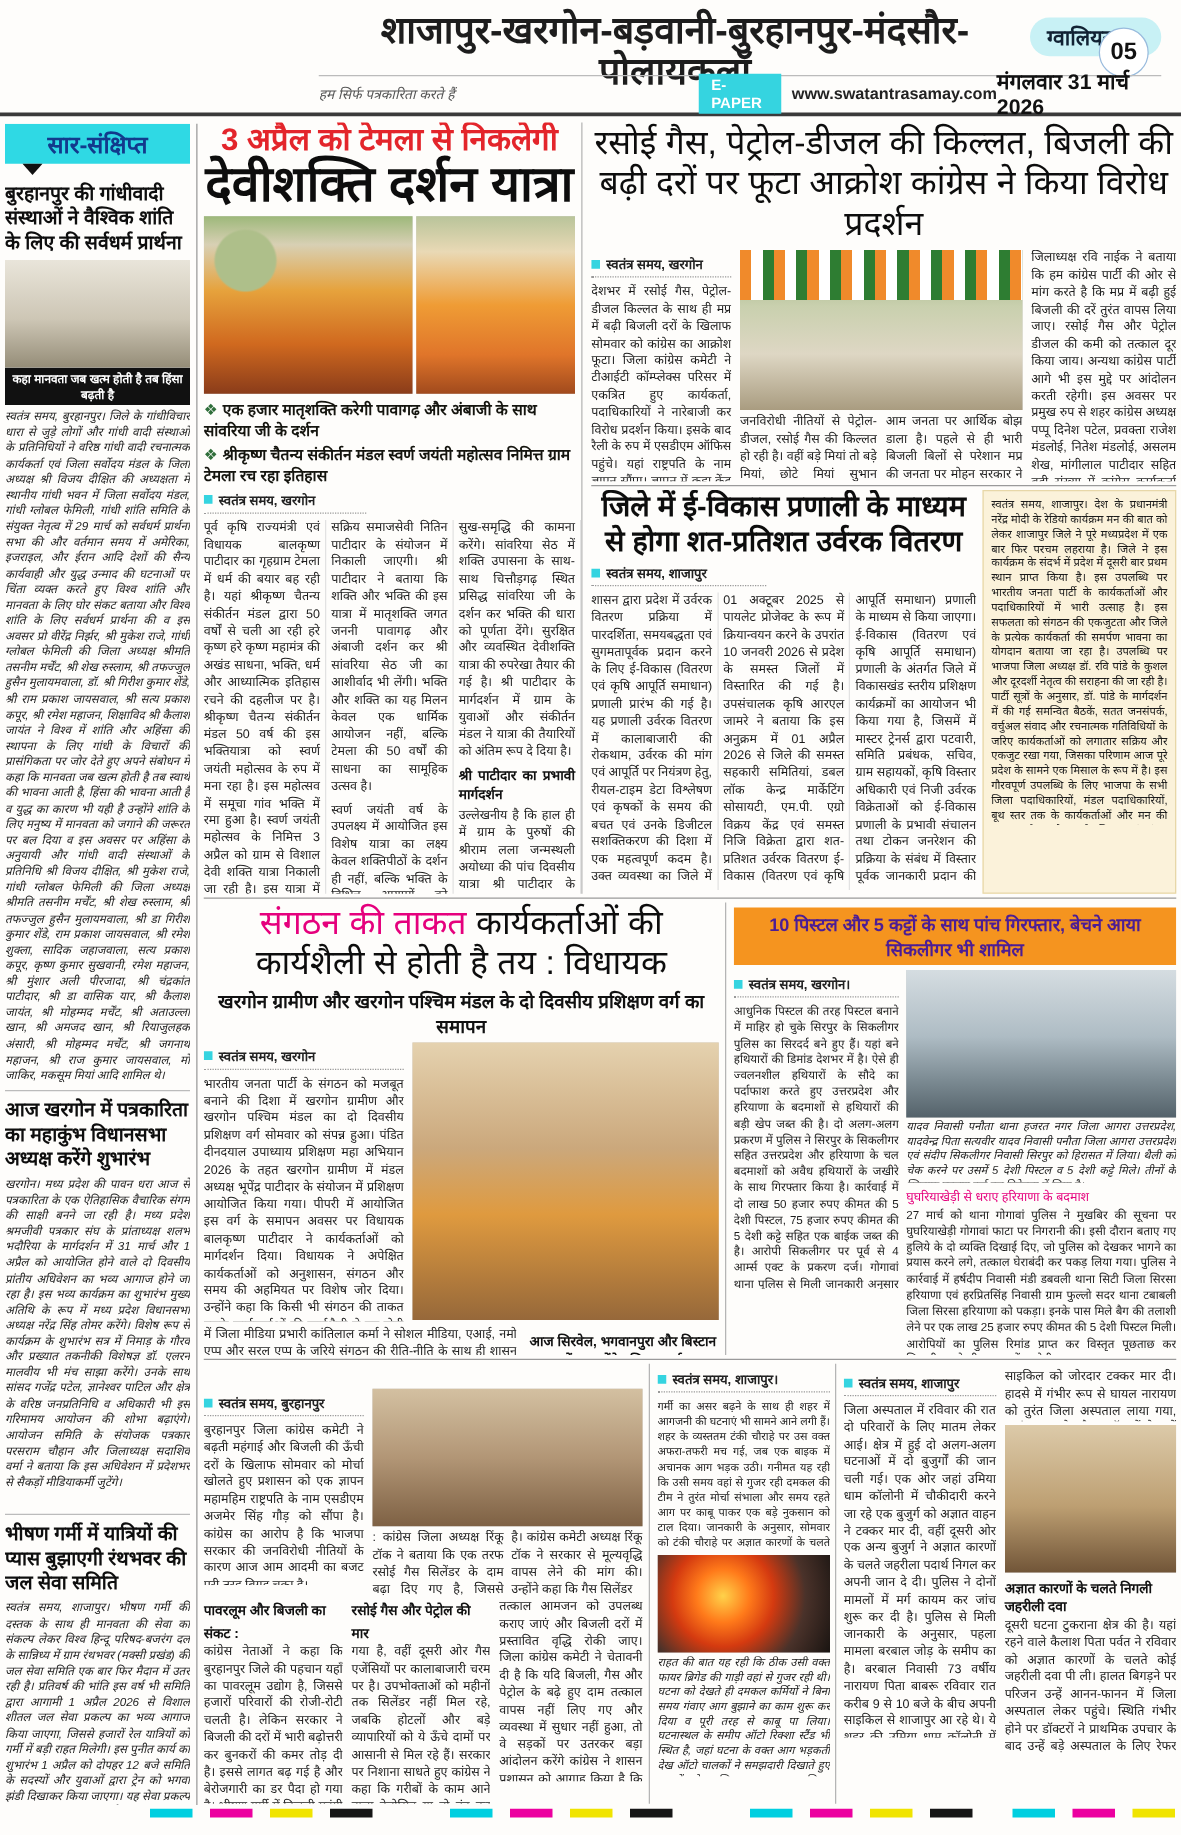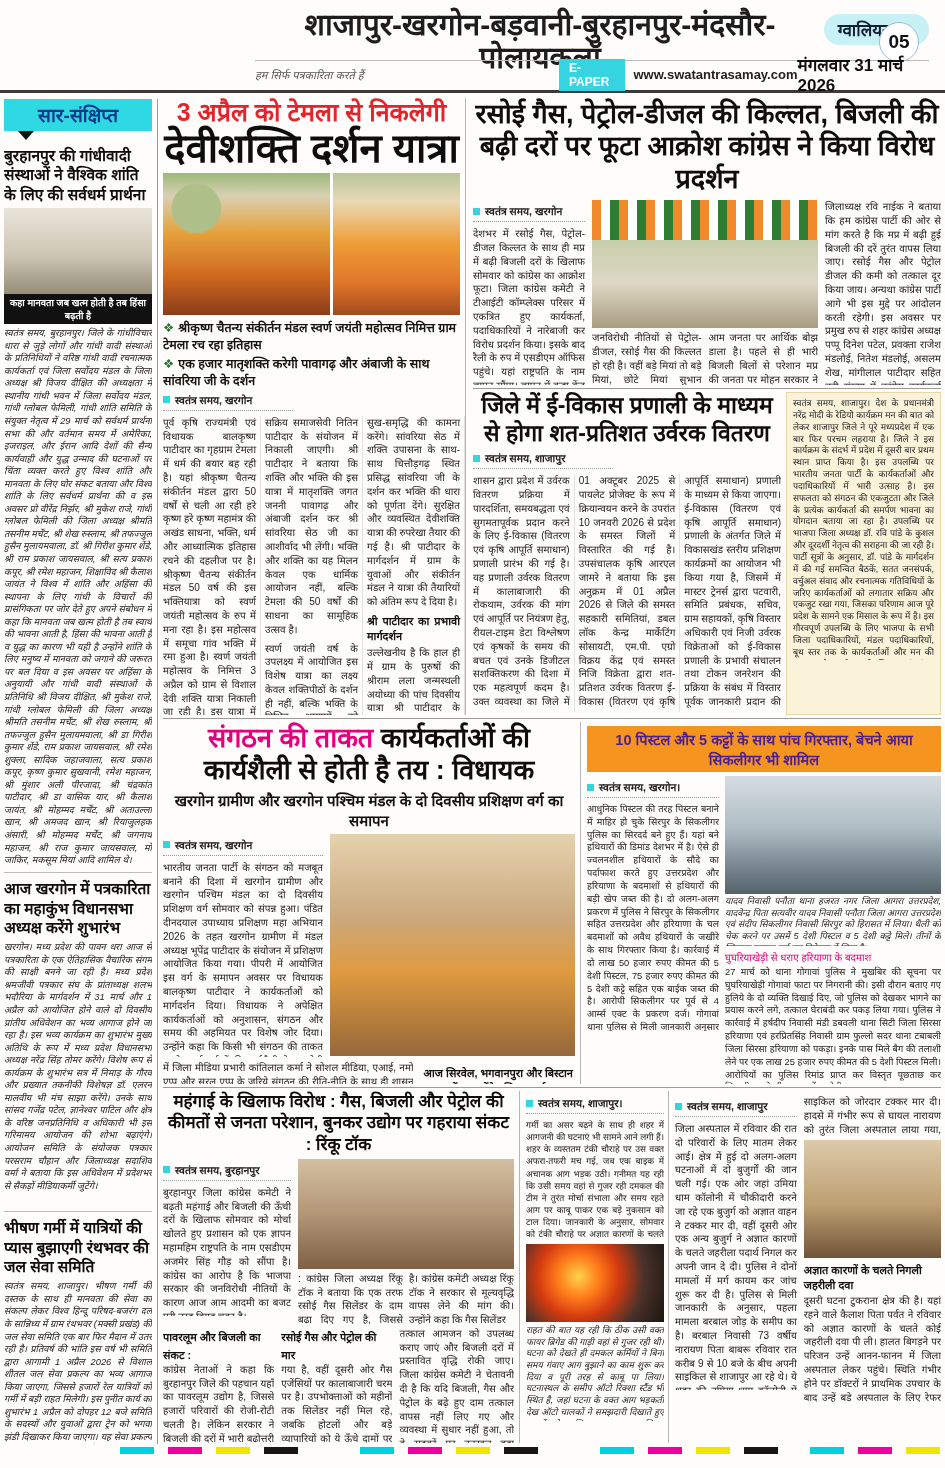--- a/index.html
+++ b/index.html
@@ -55,21 +55,21 @@
            padding-right:5px;overflow:hidden;}
   .sb-header{background:#2fd9e4;color:#123a8c;font-size:19px;font-weight:800;text-align:center;
              padding:3px 0;}
   .sb-tri{width:0;height:0;border-left:8px solid transparent;border-right:8px solid transparent;
           border-top:9px solid #111;margin:0 0 2px 14px;}
   .sb-hl{font-size:15.5px;font-weight:800;line-height:1.25;color:#0e0e0e;margin:6px 0 4px 0;}
   .sb-body{font-size:9.3px;line-height:1.35;text-align:justify;color:#222;font-style:italic;}
   
   .kicker-red{color:#e3252b;font-size:25px;font-weight:800;text-align:center;line-height:1.15;}
   .hl-xl{font-size:40px;font-weight:800;color:#0d0d0d;text-align:center;line-height:1.05;}
-  .hl-lg{font-size:27px;font-weight:700;color:#0d0d0d;text-align:center;line-height:1.2;}
+  .hl-lg{font-size:27px;font-weight:400;color:#0d0d0d;text-align:center;line-height:1.2;}
   .hl-md{font-size:23px;font-weight:800;color:#0d0d0d;text-align:center;line-height:1.2;}
   .hl-sm{font-size:17px;font-weight:800;color:#0d0d0d;text-align:center;line-height:1.25;}
   .accent-mag{color:#e5007d;}
   .sub-mag{color:#e5007d;font-size:10px;font-weight:400;margin:4px 0 2px 0;}
   .band-orange{background:#f5941f;color:#4c1d95;font-size:14.5px;font-weight:800;text-align:center;
                padding:3px 4px;margin:4px 0;}
   .bullets div{font-size:12.5px;font-weight:800;color:#15150f;margin:2px 0;}
   .bullets .dia{color:#2f6e3a;margin-right:4px;}
   .deck{font-size:15px;font-weight:800;text-align:center;color:#111;margin-top:3px;}
   .pm-box{background:#fbf2da;border:1px solid #e7d7a8;padding:5px 6px;}
@@ -124,22 +124,22 @@
   </div>
 
   <div class="art" style="left:163px;top:98px;width:303px;height:617px;border-right:1px solid #b5b5b5;padding-right:5px;">
     <div class="kicker-red">3 अप्रैल को टेमला से निकलेगी</div>
     <div class="hl-xl">देवीशक्ति दर्शन यात्रा</div>
     <div style="display:flex;gap:3px;margin-top:4px;">
       <div class="photo ph-saffron" style="width:168px;height:142px;"></div>
       <div class="photo ph-saffron2" style="width:127px;height:142px;"></div>
     </div>
     <div class="bullets" style="margin-top:4px;">
+      <div><span class="dia">❖</span><span>एक हजार मातृशक्ति करेगी पावागढ़ और अंबाजी के साथ सांवरिया जी के दर्शन</span></div>
       <div><span class="dia">❖</span><span>श्रीकृष्ण चैतन्य संकीर्तन मंडल स्वर्ण जयंती महोत्सव निमित्त ग्राम टेमला रच रहा इतिहास</span></div>
-      <div><span class="dia">❖</span><span>एक हजार मातृशक्ति करेगी पावागढ़ और अंबाजी के साथ सांवरिया जी के दर्शन</span></div>
     </div>
     <div class="byline" style="width:130px;">
       <span class="sq"></span>
       <span>स्वतंत्र समय, खरगोन</span>
     </div>
     <div class="body-txt cols3" style="height:370px;">
       <p style="margin:0 0 5px 0;">पूर्व कृषि राज्यमंत्री एवं विधायक बालकृष्ण पाटीदार का गृहग्राम टेमला में धर्म की बयार बह रही है। यहां श्रीकृष्ण चैतन्य संकीर्तन मंडल द्वारा 50 वर्षों से चली आ रही हरे कृष्ण हरे कृष्ण महामंत्र की अखंड साधना, भक्ति, धर्म और आध्यात्मिक इतिहास रचने की दहलीज पर है। श्रीकृष्ण चैतन्य संकीर्तन मंडल 50 वर्ष की इस भक्तियात्रा को स्वर्ण जयंती महोत्सव के रुप में मना रहा है। इस महोत्सव में समूचा गांव भक्ति में रमा हुआ है। स्वर्ण जयंती महोत्सव के निमित्त 3 अप्रैल को ग्राम से विशाल देवी शक्ति यात्रा निकाली जा रही है। इस यात्रा में ग्राम की एक हजार से अधिक माताएं, बहनें और बालिकाएं शामिल होंगी। यात्रा युवा उद्यमी एवं सक्रिय समाजसेवी नितिन पाटीदार के संयोजन में निकाली जाएगी। श्री पाटीदार ने बताया कि शक्ति और भक्ति की इस यात्रा में मातृशक्ति जगत जननी पावागढ़ और अंबाजी दर्शन कर श्री सांवरिया सेठ जी का आशीर्वाद भी लेंगी। भक्ति और शक्ति का यह मिलन केवल एक धार्मिक आयोजन नहीं, बल्कि टेमला की 50 वर्षों की साधना का सामूहिक उत्सव है।</p>
       <p style="margin:0 0 5px 0;">स्वर्ण जयंती वर्ष के उपलक्ष्य में आयोजित इस विशेष यात्रा का लक्ष्य केवल शक्तिपीठों के दर्शन ही नहीं, बल्कि भक्ति के विभिन्न आयामों को समेटना है। यात्रा के दौरान श्रद्धालु पावागढ़ और अंबाजी मां शक्ति के चरणों में वंदन कर क्षेत्र की सुख-समृद्धि की कामना करेंगे। सांवरिया सेठ में शक्ति उपासना के साथ-साथ चित्तौड़गढ़ स्थित प्रसिद्ध सांवरिया जी के दर्शन कर भक्ति की धारा को पूर्णता देंगे। सुरक्षित और व्यवस्थित देवीशक्ति यात्रा की रुपरेखा तैयार की गई है। श्री पाटीदार के मार्गदर्शन में ग्राम के युवाओं और संकीर्तन मंडल ने यात्रा की तैयारियों को अंतिम रूप दे दिया है।</p>
       <div class="subhead-inline">श्री पाटीदार का प्रभावी मार्गदर्शन</div>
       <p style="margin:0 0 5px 0;">उल्लेखनीय है कि हाल ही में ग्राम के पुरुषों की श्रीराम लला जन्मस्थली अयोध्या की पांच दिवसीय यात्रा श्री पाटीदार के संयोजन में निकाली गई थी। श्री नितिन भाई के नेतृत्व एवं मार्गदर्शन में लगातार दूसरी यात्रा की तैयारियां सुनिश्चित की जा रही है। अब इतनी बड़ी संख्या में महिलाओं के लिए सुरक्षित यात्रा संचालित होगी।</p>
@@ -224,22 +224,21 @@
         <div class="cap-txt" style="height:50px;overflow:hidden;margin-top:2px;">यादव निवासी पनौता थाना हजरत नगर जिला आगरा उत्तरप्रदेश, यादवेन्द्र पिता सत्यवीर यादव निवासी पनौता जिला आगरा उत्तरप्रदेश एवं संदीप सिकलीगर निवासी सिरपुर को हिरासत में लिया। थैली को चेक करने पर उसमें 5 देशी पिस्टल व 5 देशी कट्टे मिले। तीनों के खिलाफ प्रकरण दर्ज कर विवेचना में लिया है।</div>
         <div class="sub-mag">घुघरियाखेड़ी से धराए हरियाणा के बदमाश</div>
         <div class="body-txt" style="font-size:9.3px;height:118px;overflow:hidden;">27 मार्च को थाना गोगावां पुलिस ने मुखबिर की सूचना पर घुघरियाखेड़ी गोगावां फाटा पर निगरानी की। इसी दौरान बताए गए हुलिये के दो व्यक्ति दिखाई दिए, जो पुलिस को देखकर भागने का प्रयास करने लगे, तत्काल घेराबंदी कर पकड़ लिया गया। पुलिस ने कार्रवाई में हर्षदीप निवासी मंडी डबवली थाना सिटी जिला सिरसा हरियाणा एवं हरप्रितसिंह निवासी ग्राम फुल्लो सदर थाना टबाबली जिला सिरसा हरियाणा को पकड़ा। इनके पास मिले बैग की तलाशी लेने पर एक लाख 25 हजार रुपए कीमत की 5 देशी पिस्टल मिली। आरोपियों का पुलिस रिमांड प्राप्त कर विस्तृत पूछताछ कर सिकलीगर को भी प्रकरण में आरोपी बनाया जाएगा।</div>
       </div>
     </div>
   </div>
 
   <div class="sep-h" style="left:163px;top:1087px;width:778px;"></div>
 
   <div class="art" style="left:163px;top:1091px;width:357px;height:352px;border-right:1px solid #b5b5b5;padding-right:5px;">
-    <div class="hl-sm">महंगाई के खिलाफ विरोध : गैस, बिजली और पेट्रोल की कीमतों से जनता परेशान, बुनकर उद्योग पर गहराया संकट : रिंकू टॉक</div>
-    <div style="display:flex;gap:7px;margin-top:4px;">
+    <div style="display:flex;gap:7px;margin-top:20px;">
       <div style="width:128px;flex:0 0 auto;">
         <div class="byline">
           <span class="sq"></span>
           <span>स्वतंत्र समय, बुरहानपुर</span>
         </div>
         <div class="body-txt" style="height:130px;overflow:hidden;">बुरहानपुर जिला कांग्रेस कमेटी ने बढ़ती महंगाई और बिजली की ऊँची दरों के खिलाफ सोमवार को मोर्चा खोलते हुए प्रशासन को एक ज्ञापन महामहिम राष्ट्रपति के नाम एसडीएम अजमेर सिंह गौड़ को सौंपा है। कांग्रेस का आरोप है कि भाजपा सरकार की जनविरोधी नीतियों के कारण आज आम आदमी का बजट पूरी तरह बिगड़ चुका है।</div>
       </div>
       <div style="flex:1;">
         <div class="photo ph-mehangai" style="height:110px;"></div>
         <div style="display:flex;gap:6px;margin-top:3px;">

